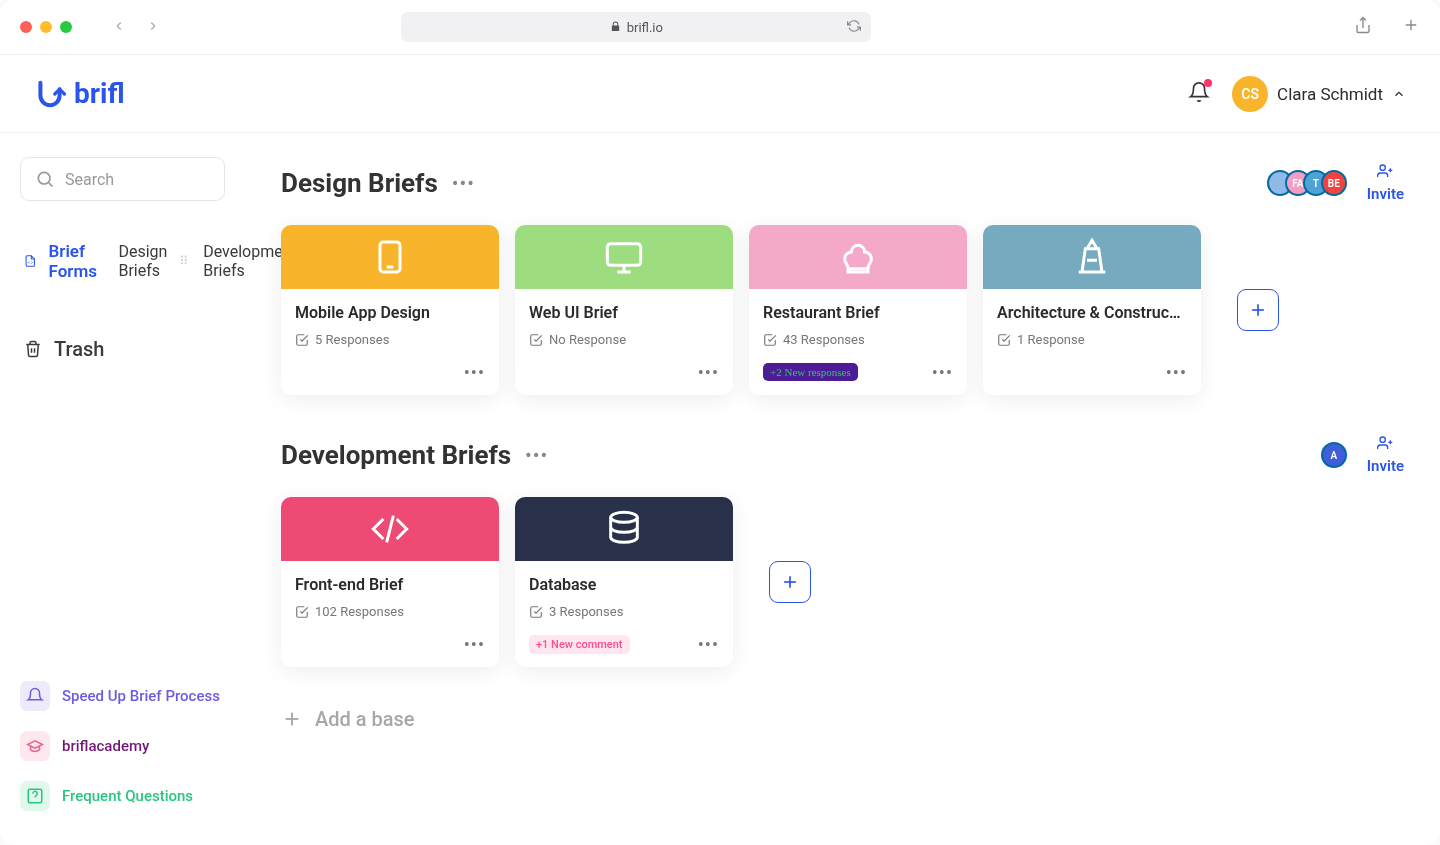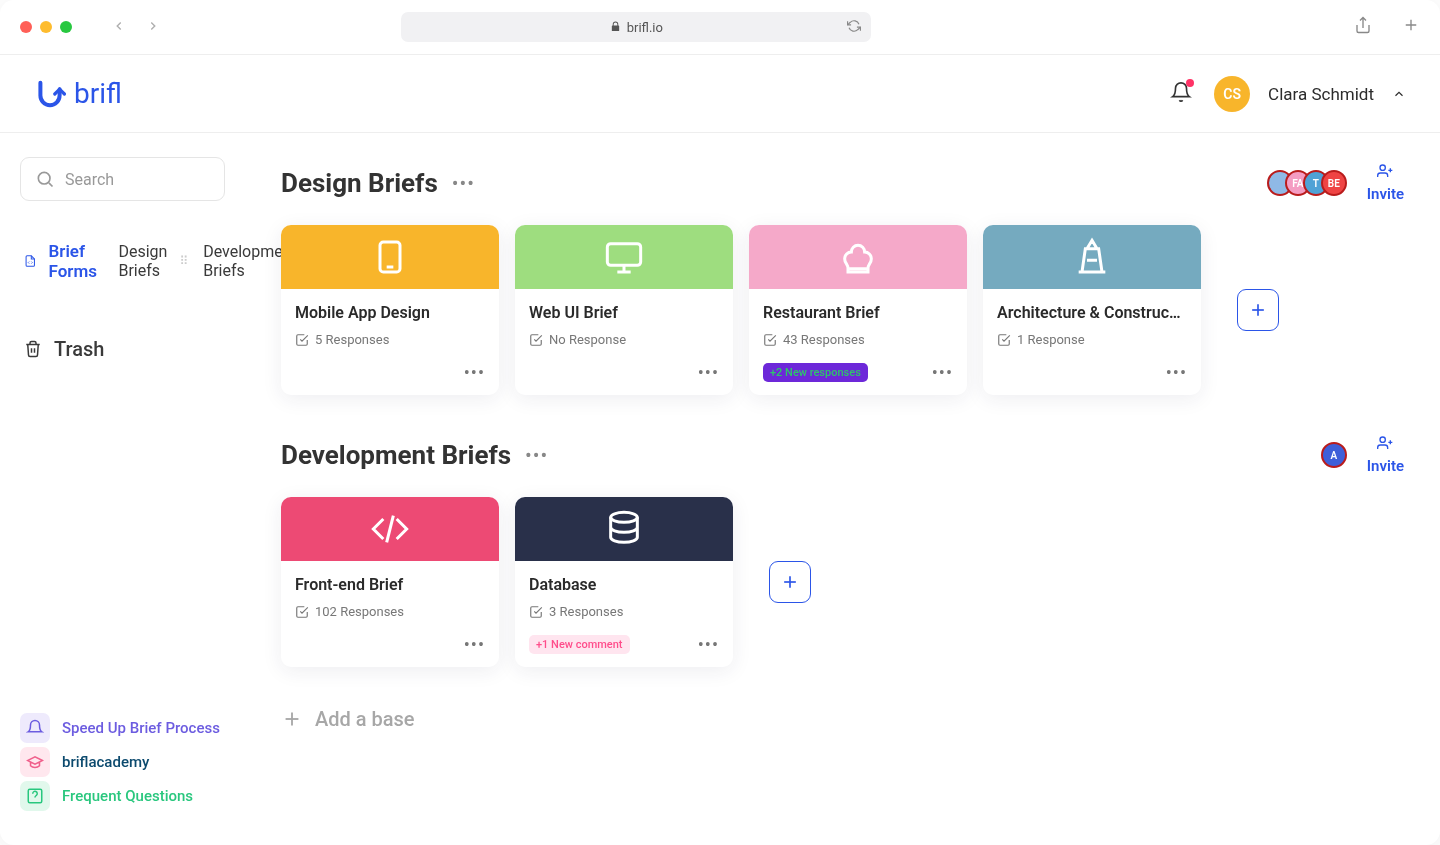--- a/index.html
+++ b/index.html
@@ -13,68 +13,68 @@
 .dot.red { background: #ff5f57; }
 .dot.yellow { background: #febc2e; }
 .dot.green { background: #28c840; }
 .nav-arrows { display: flex; gap: 20px; margin-left: 40px; color: #b0b0b0; }
 .urlbar { margin: 1px auto; width: 470px; height: 30px; background: #f1f1f3; border-radius: 7px; display: flex; align-items: center; justify-content: center; gap: 6px; color: #555; font-size: 13px; position: relative; }
 .urlbar .reload { position: absolute; right: 10px; color: #888; }
 .titlebar-right { margin-left: auto; display: flex; gap: 30px; color: #888; }
 
 
 .header { height: 78px; display: flex; align-items: center; padding: 0 34px; border-bottom: 1px solid #eee; }
-.logo { display: flex; align-items: center; gap: 8px; font-size: 28px; font-weight: 400; color: #2b55e8; }
+.logo { display: flex; align-items: center; gap: 8px; font-size: 28px; font-weight: 700; color: #2b55e8; }
 .logo svg { width: 32px; height: 32px; }
 .tabs { display: flex; gap: 10px; margin-left: 110px; }
 .tab { padding: 10px 22px; border-radius: 8px; font-size: 16px; color: #555; cursor: pointer; font-weight: 500; }
 .tab.active { background: #eaf0ff; color: #2b55e8; font-weight: 600; }
 .header-right { margin-left: auto; display: flex; align-items: center; gap: 22px; }
 .bell { position: relative; color: #333; }
 .bell .badge { position: absolute; top: -2px; right: -2px; width: 8px; height: 8px; background: #ff3366; border-radius: 50%; }
-.user { display: flex; align-items: center; gap: 18px; }
+.user { display: flex; align-items: center; gap: 9px; }
 .avatar { width: 36px; height: 36px; background: #f8b52b; border-radius: 50%; display: flex; align-items: center; justify-content: center; color: #fff; font-weight: 600; font-size: 14px; }
 .username { font-size: 17px; font-weight: 400; }
 
 
 .body { display: flex; height: calc(100% - 133px); }
 
 
 .sidebar { width: 245px; padding: 24px 20px; display: flex; flex-direction: column; }
 .search { display: flex; align-items: center; gap: 10px; background: #fff; border: 1px solid #e5e5e5; border-radius: 9px; height: 44px; padding: 0 14px; color: #999; font-size: 16px; }
 .sidebar-nav { margin-top: 28px; display: flex; flex-direction: row; gap: 6px; }
 .nav-item { display: flex; align-items: center; gap: 12px; padding: 8px 4px; font-size: 16px; color: #3a3a3a; cursor: pointer; border-radius: 6px; }
 .nav-item.primary { color: #2b55e8; font-weight: 600; font-size: 17px; }
 .nav-item .grip { margin-left: auto; color: #ccc; font-size: 12px; letter-spacing: 1px; }
 .add-base-side { color: #a0a0a0; margin-top: 10px; display: flex; align-items: center; gap: 10px; }
 .trash { margin-top: 36px; display: flex; align-items: center; gap: 12px; font-size: 20px; font-weight: 500; }
-.sidebar-footer { margin-top: auto; display: flex; flex-direction: column; gap: 4px; padding-bottom: 10px; }
+.sidebar-footer { margin-top: auto; display: flex; flex-direction: column; gap: 20px; padding-bottom: 10px; }
 .footer-item { display: flex; align-items: center; gap: 12px; font-size: 15px; font-weight: 500; }
 .footer-icon { width: 30px; height: 30px; border-radius: 7px; display: flex; align-items: center; justify-content: center; }
 
 
 .main { flex: 1; padding: 30px 36px; overflow-y: auto; }
 .section { margin-bottom: 40px; }
 .section-head { display: flex; align-items: center; margin-bottom: 22px; }
 .section-title { font-size: 26px; font-weight: 700; color: #333; }
 .dots-h { color: #888; font-size: 20px; margin-left: 14px; cursor: pointer; letter-spacing: 1px; }
 .collab { margin-left: auto; display: flex; align-items: center; }
 .avatar-stack { display: flex; }
-.ava { width: 26px; height: 26px; border-radius: 50%; border: 2px solid #b91c1c; display: flex; align-items: center; justify-content: center; font-size: 10px; font-weight: 600; color: #fff; margin-left: -8px; }
+.ava { width: 26px; height: 26px; border-radius: 50%; border: 2px solid #0369a1; display: flex; align-items: center; justify-content: center; font-size: 10px; font-weight: 600; color: #fff; margin-left: -8px; }
 .ava:first-child { margin-left: 0; }
 .invite { display: flex; align-items: center; gap: 6px; color: #2b55e8; font-weight: 600; font-size: 15px; margin-left: 20px; cursor: pointer; flex-direction: column; }
 .cards { display: flex; gap: 16px; }
 .card { width: 218px; background: #fff; border-radius: 10px; box-shadow: 0 4px 20px rgba(40,40,80,0.08); overflow: hidden; }
 .card-top { height: 64px; display: flex; align-items: center; justify-content: center; color: #fff; }
 .card-body { padding: 14px 14px 12px; }
 .card-title { font-size: 16px; font-weight: 600; color: #2a2a2a; white-space: nowrap; overflow: hidden; text-overflow: ellipsis; }
 .card-sub { display: flex; align-items: center; gap: 6px; font-size: 13px; color: #777; margin-top: 10px; }
 .card-footer { display: flex; align-items: center; justify-content: space-between; margin-top: 14px; min-height: 22px; }
 .pill { font-size: 11px; padding: 3px 7px; border-radius: 5px; font-weight: 500; }
-.pill.green { background: #6d28d9; color: #2ec66a; }
+.pill.green { background: #4c1d95; color: #2ec66a; font-family: Liberation Serif, serif; }
 .pill.pink { background: #ffe5ef; color: #ff4d8b; }
 .card-more { color: #777; font-size: 18px; letter-spacing: 1px; cursor: pointer; margin-left: auto;}
 .add-card { width: 42px; height: 42px; border: 1.5px solid #2b55e8; border-radius: 9px; display: flex; align-items: center; justify-content: center; color: #2b55e8; font-size: 22px; align-self: center; cursor: pointer; margin-left: 20px; }
 .add-base-main { display: flex; align-items: center; gap: 12px; font-size: 20px; color: #a7a7a7; font-weight: 500; margin-top: 30px; cursor: pointer; }
 </style>
 </head>
 <body>
 
 <div class="window">
 
@@ -183,21 +183,21 @@
       </div>
       <div class="sidebar-footer">
         <div class="footer-item" style="color:#6c5ce0">
           <div class="footer-icon" style="background:#eeeafc;color:#6c5ce0">
               <svg width="18" height="18" viewBox="0 0 24 24" fill="none" stroke="currentColor" stroke-width="2">
                 <path d="M18 8A6 6 0 006 8c0 7-3 9-3 9h18s-3-2-3-9"></path>
               </svg>
             </div>
           <span>Speed Up Brief Process</span>
         </div>
-        <div class="footer-item" style="color:#0c4a6e">
+        <div class="footer-item" style="color:#701a75">
           <div class="footer-icon" style="background:#ffe7ee;color:#f05f8b">
               <svg width="18" height="18" viewBox="0 0 24 24" fill="none" stroke="currentColor" stroke-width="2">
                 <path d="M22 10L12 5 2 10l10 5 10-5zM6 12v5c3 3 9 3 12 0v-5"></path>
               </svg>
             </div>
           <span>briflacademy</span>
         </div>
         <div class="footer-item" style="color:#29c77e">
           <div class="footer-icon" style="background:#e1f8ec;color:#29c77e">
               <svg width="18" height="18" viewBox="0 0 24 24" fill="none" stroke="currentColor" stroke-width="2">

